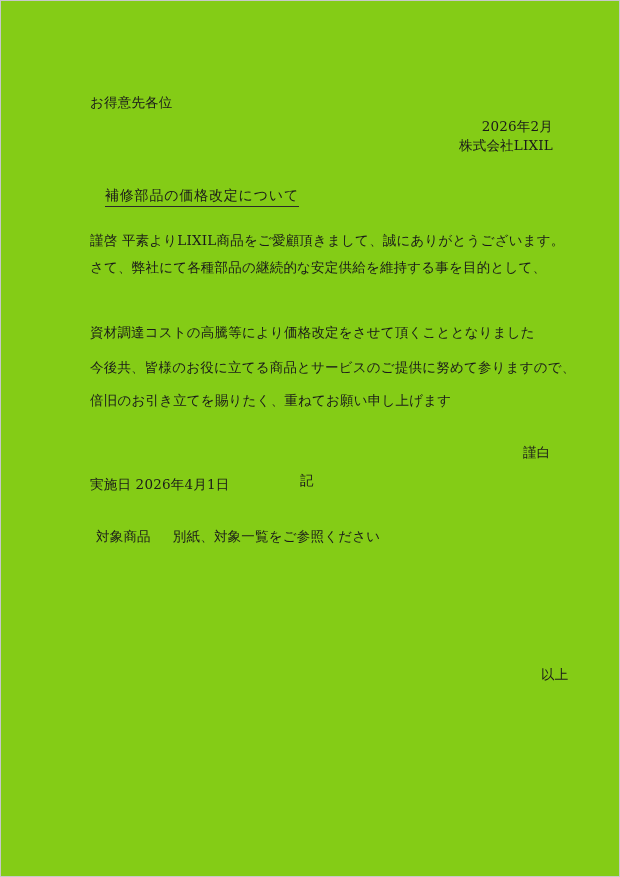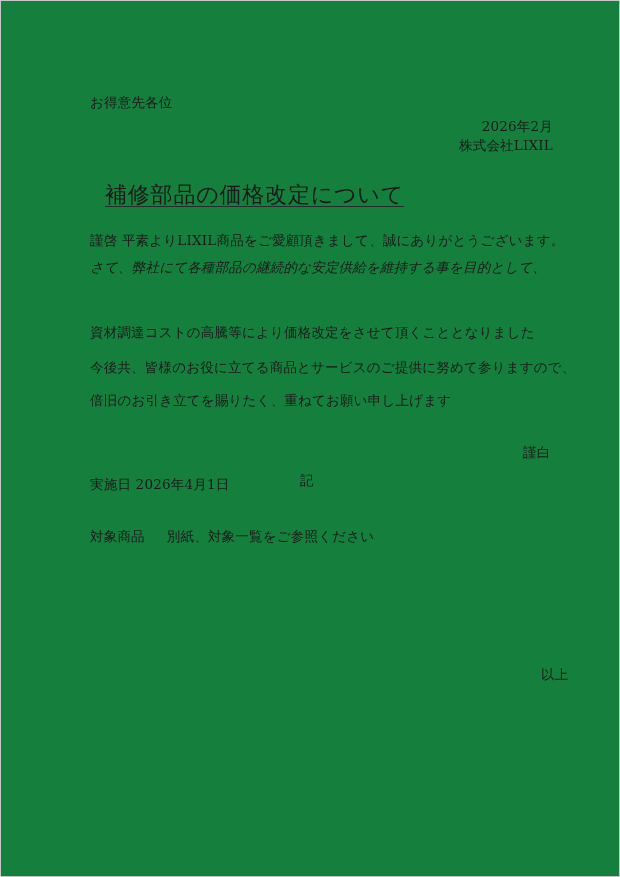--- a/index.html
+++ b/index.html
@@ -15,36 +15,36 @@
       font-family: "DejaVu Serif", "Liberation Serif", serif;
       color: #1a1a1a;
     }
     .page {
       position: absolute;
       left: 0;
       top: 0;
       width: 618px;
       height: 875px;
       border: 1px solid #c8c8c8;
-      background: #15803d;
+      background: #84cc16;
     }
     .line {
       position: absolute;
       font-size: 13.5px;
       line-height: 16px;
       white-space: nowrap;
       letter-spacing: 0.2px;
     }
     .left { left: 89px; }
     .right { right: 66px; text-align: center; }
     .title {
       position: absolute;
       left: 104px;
       top: 183px;
-      font-size: 22px;
+      font-size: 14px;
       line-height: 22px;
       white-space: nowrap;
       border-bottom: 1.2px solid #2a2a2a;
       padding-bottom: 0px;
       letter-spacing: 0.8px;
     }
     .gap { display: inline-block; width: 22px; }
   </style>
 </head>
 <body>
@@ -53,33 +53,33 @@
 
   <div class="line left" style="top:93px;">お得意先各位</div>
 
   <div class="line right" style="top:117px;">2026年2月</div>
 
   <div class="line right" style="top:136px;">株式会社LIXIL</div>
 
   <div class="title">補修部品の価格改定について</div>
 
   <div class="line left" style="top:231px;">謹啓 平素よりLIXIL商品をご愛顧頂きまして、誠にありがとうございます。</div>
-  <div class="line left" style="top:258px;font-style:italic;">さて、弊社にて各種部品の継続的な安定供給を維持する事を目的として、</div>
+  <div class="line left" style="top:258px;">さて、弊社にて各種部品の継続的な安定供給を維持する事を目的として、</div>
   <div class="line left" style="top:323px;">資材調達コストの高騰等により価格改定をさせて頂くこととなりました</div>
   <div class="line left" style="top:358px;">今後共、皆様のお役に立てる商品とサービスのご提供に努めて参りますので、</div>
   <div class="line left" style="top:391px;">倍旧のお引き立てを賜りたく、重ねてお願い申し上げます</div>
 
   <div class="line" style="top:443px; left:522px;">謹白</div>
 
   <div class="line" style="top:471px; left:299px;">記</div>
 
   <div class="line left" style="top:475px;">
     <span>実施日</span>
     <span>2026年4月1日</span>
   </div>
 
-  <div class="line left" style="top:527px;">
+  <div class="line left" style="top:527px;margin-left:6px;">
     <span>対象商品</span><span class="gap"></span><span>別紙、対象一覧をご参照ください</span>
   </div>
 
   <div class="line" style="top:665px; left:540px;">以上</div>
 
 </div>
 
 </body></html>

